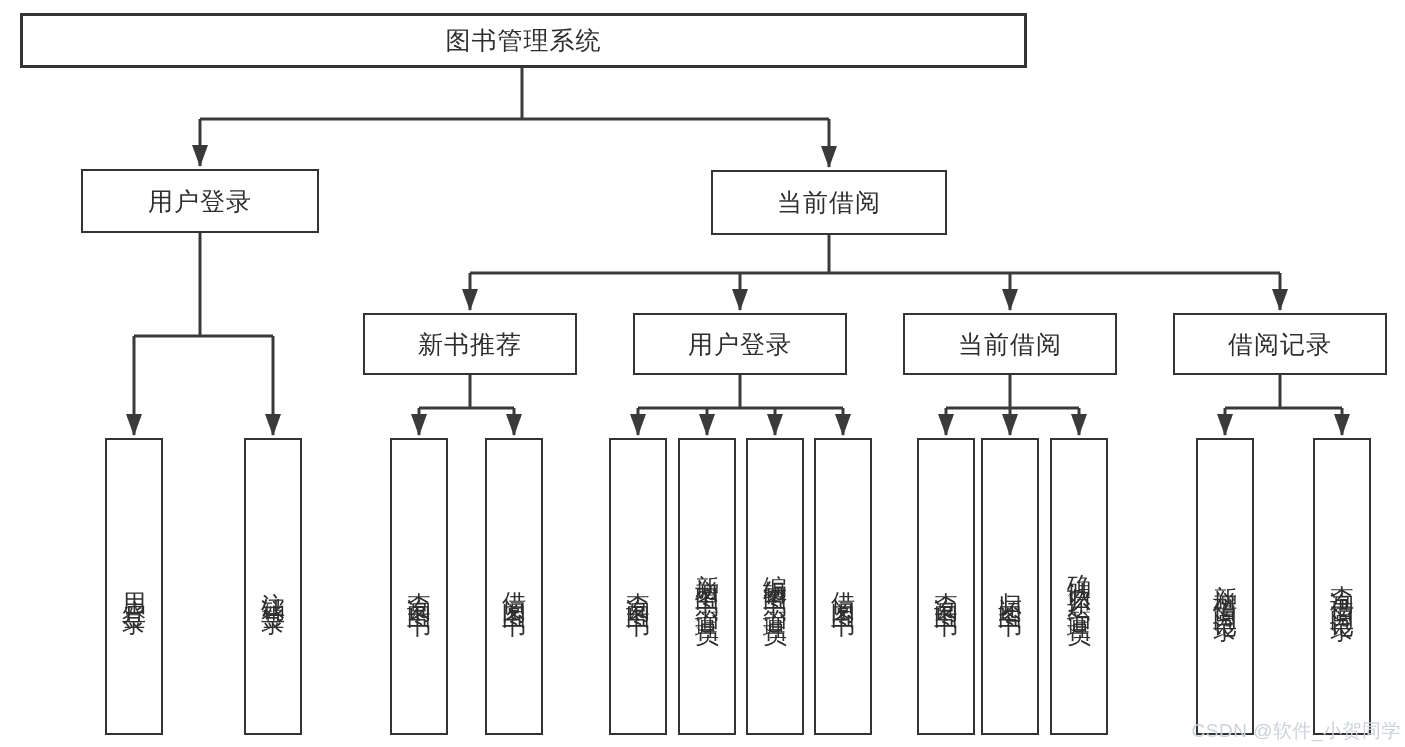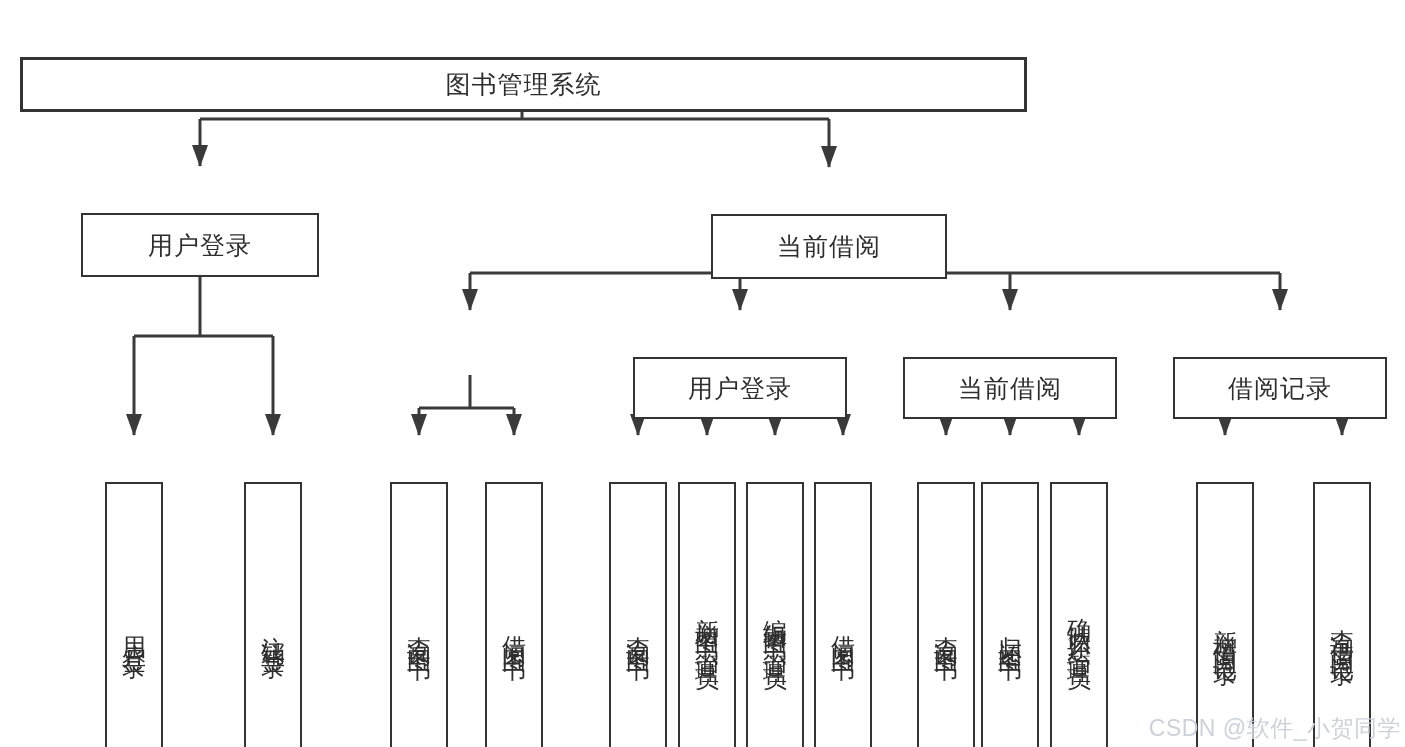--- a/index.html
+++ b/index.html
@@ -12,35 +12,34 @@
   }
   .connectors{position:absolute;left:0;top:0;width:1405px;height:747px;}
   .node{
     position:absolute;
     background:#ffffff;
     border:2px solid #343434;
     color:#2e2e2e;
     display:flex;align-items:center;justify-content:center;
     box-sizing:border-box;
     text-align:center;
-    margin-top:44px;
   }
   .h{font-size:25px;letter-spacing:1px;white-space:nowrap;}
   .root{border-width:3px;}
   .v{
     writing-mode:vertical-rl;
     text-orientation:mixed;
     font-size:24px;
     letter-spacing:7px;
     line-height:1;
   }
   .watermark{
     position:absolute;
     right:4px;bottom:3px;
-    font-size:23px;
+    font-size:19px;
     color:#ccd1da;
     letter-spacing:0.5px;
     white-space:nowrap;
     z-index:5;
   }
 </style>
 </head>
 <body>
 
 <div class="canvas">
@@ -93,20 +92,21 @@
       <path d="M1225 408 V435" marker-end="url(#arrow)"></path>
       <path d="M1342 408 V435" marker-end="url(#arrow)"></path>
     </g>
   </svg>
 
   <div class="node h root" style="left:20px;top:13px;width:1007px;height:55px;">图书管理系统</div>
 
   <div class="node h" style="left:81px;top:169px;width:238px;height:64px;">用户登录</div>
   <div class="node h" style="left:711px;top:170px;width:236px;height:65px;">当前借阅</div>
 
+  <div class="node h" style="left:363px;top:313px;width:214px;height:62px;">新书推荐</div>
   <div class="node h" style="left:633px;top:313px;width:214px;height:62px;">用户登录</div>
   <div class="node h" style="left:1173px;top:313px;width:214px;height:62px;">借阅记录</div>
   <div class="node h" style="left:903px;top:313px;width:214px;height:62px;">当前借阅</div>
 
   <div class="node v" style="left:105px;top:438px;width:58px;height:297px;">用户登录</div>
   <div class="node v" style="left:244px;top:438px;width:58px;height:297px;">注销登录</div>
 
   <div class="node v" style="left:390px;top:438px;width:58px;height:297px;">查询图书</div>
   <div class="node v" style="left:485px;top:438px;width:58px;height:297px;">借阅图书</div>
 

